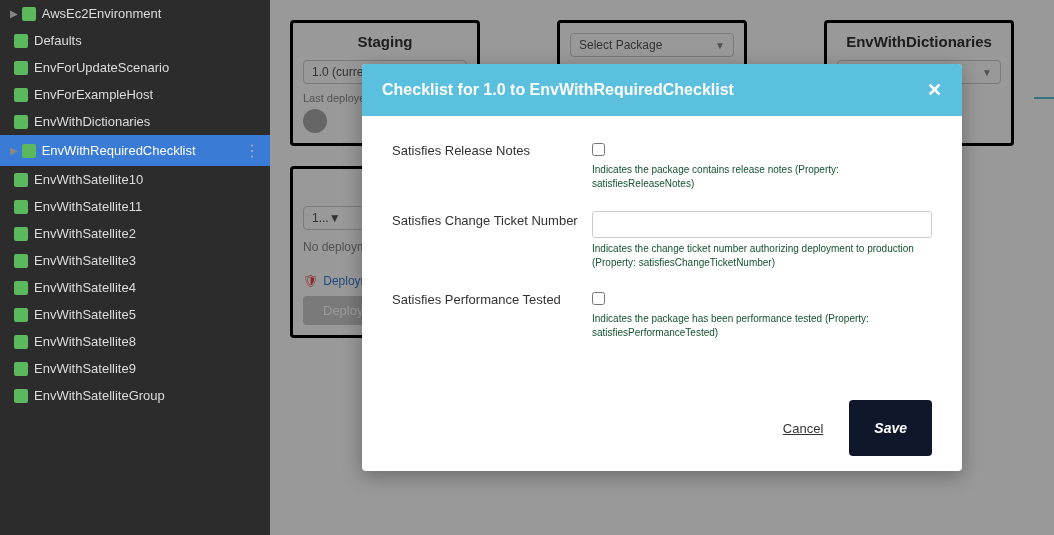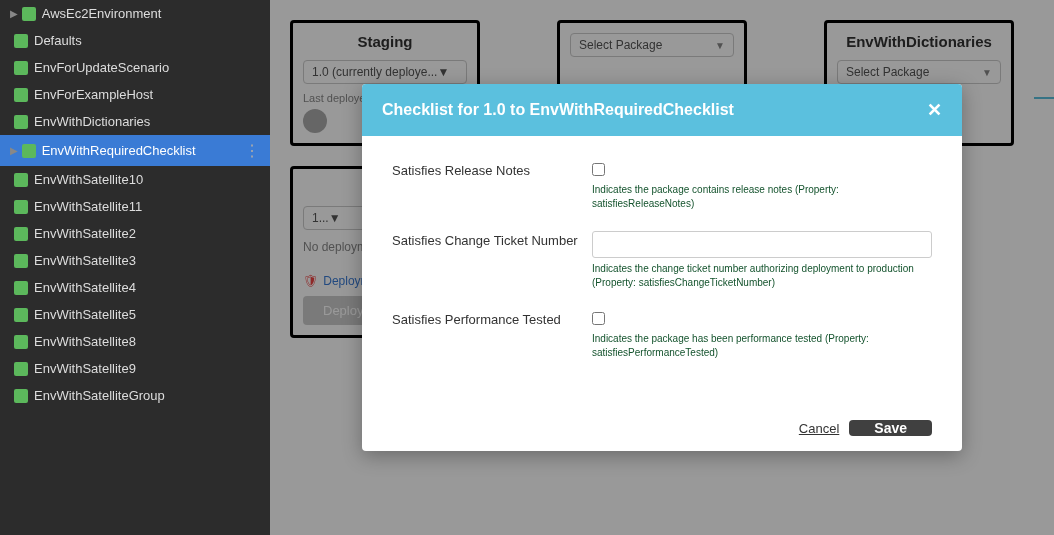--- a/index.html
+++ b/index.html
@@ -34,23 +34,23 @@
     .modal-header { background: #5bc0de; color: #fff; padding: 15px 20px; display: flex; align-items: center; justify-content: space-between; }
     .modal-header-title { font-size: 16px; font-weight: bold; }
     .modal-close { background: none; border: none; color: #fff; font-size: 18px; cursor: pointer; font-weight: bold; }
     .modal-body { padding: 25px 30px; }
     .checklist-row { display: flex; align-items: flex-start; margin-bottom: 20px; }
     .checklist-label { width: 200px; font-size: 13px; color: #333; padding-top: 2px; }
     .checklist-right { flex: 1; }
     .checklist-right input[type=checkbox] { margin-top: 2px; }
     .checklist-desc { font-size: 10px; color: #14532d; margin-top: 4px; line-height: 1.4; }
     .checklist-input { width: 100%; border: 1px solid #ccc; border-radius: 3px; padding: 5px 8px; font-size: 13px; }
-    .modal-footer { padding: 15px 30px; display: flex; justify-content: flex-end; gap: 10px; }
+    .modal-footer { padding: 15px 30px; display: flex; justify-content: flex-end; gap: 26px; }
     .btn-cancel { background: none; border: none; color: #333; cursor: pointer; font-size: 13px; text-decoration: underline; }
-    .btn-save { background: #404040; color: #fff; border: none; border-radius: 4px; padding: 0 25px; cursor: pointer; font-size: 14px; font-weight: bold; }
+    .btn-save { background: #0f172a; color: #fff; border: none; border-radius: 4px; padding: 20px 25px; cursor: pointer; font-size: 14px; font-weight: bold; font-style: italic; }
 
     
     .icon-box { width: 14px; height: 14px; background: #5cb85c; border-radius: 2px; display: inline-block; margin-right: 6px; flex-shrink: 0; }
 
     .sidebar { scrollbar-width: thin; scrollbar-color: #555 #2c2c2c; }
     .package-dropdown { display: flex; align-items: center; border: 1px solid #ccc; border-radius: 4px; padding: 4px 8px; background: #fff; cursor: pointer; font-size: 12px; color: #555; width: 100%; }
     .package-dropdown .chevron-down { margin-left: auto; color: #888; font-size: 10px; }
     .current-deploy { background: #fff; border: 1px solid #ccc; border-radius: 4px; padding: 4px 8px; font-size: 12px; color: #555; display: flex; align-items: center; width: 100%; }
   </style>
 </head>

